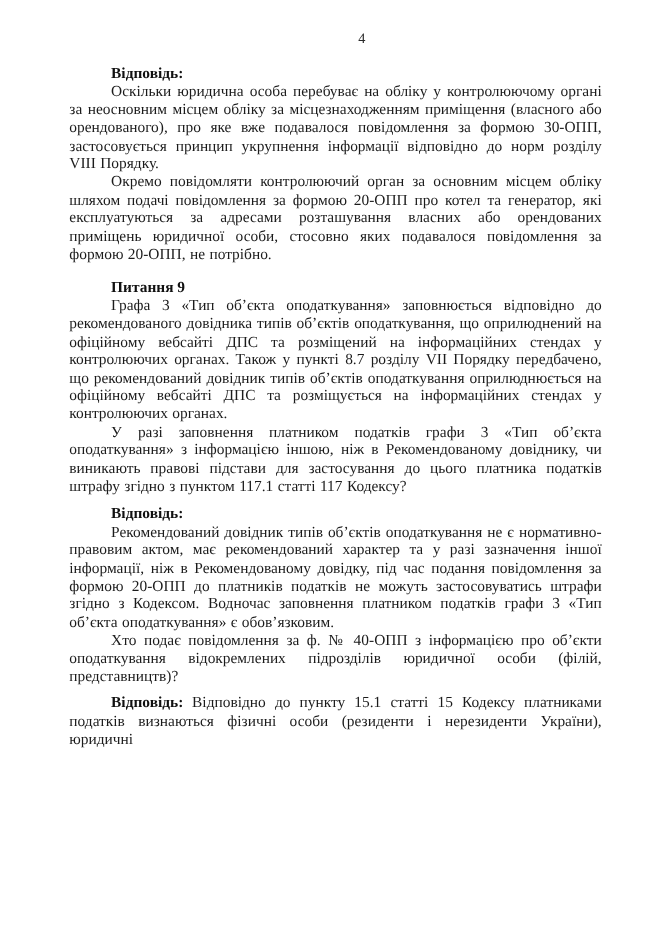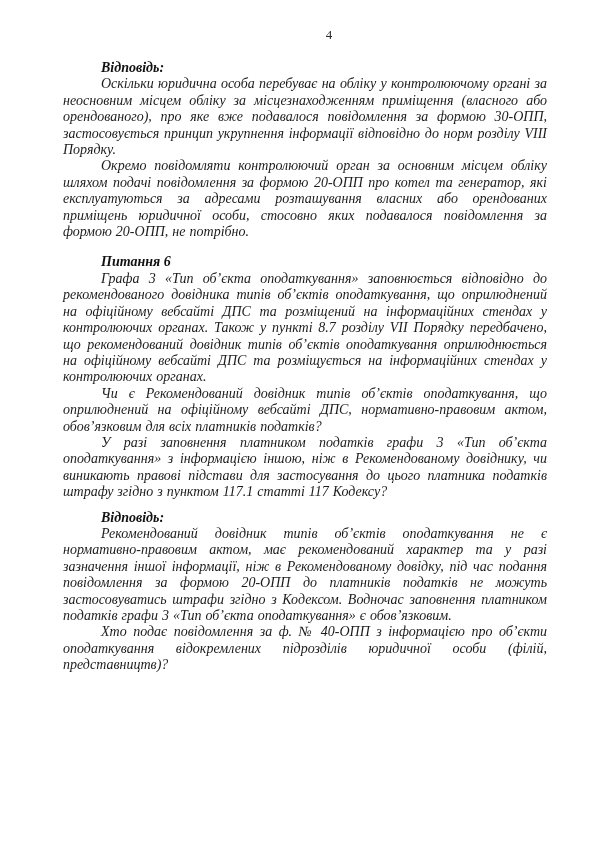--- a/index.html
+++ b/index.html
@@ -20,21 +20,20 @@
   }
   .page-number {
     text-align: center;
     font-size: 13px;
     line-height: 16px;
     transform: translateX(24px);
     color: #2a2a2a;
   }
   .content {
     margin-top: 17px;
-    font-style: italic;
   }
   .content p {
     margin: 0;
     font-size: 14px;
     line-height: 16.4px;
   }
   .para {
     text-align: justify;
     text-align-last: left;
     text-indent: 38px;
@@ -62,31 +61,31 @@
   <div class="page-number">4</div>
 
   <div class="content">
 
     <p class="h">Відповідь:</p>
 
     <p class="para">Оскільки юридична особа перебуває на обліку у контролюючому органі за неосновним місцем обліку за місцезнаходженням приміщення (власного або орендованого), про яке вже подавалося повідомлення за формою 30-ОПП, застосовується принцип укрупнення інформації відповідно до норм розділу VIII Порядку.</p>
 
     <p class="para">Окремо повідомляти контролюючий орган за основним місцем обліку шляхом подачі повідомлення за формою 20-ОПП про котел та генератор, які експлуатуються за адресами розташування власних або орендованих приміщень юридичної особи, стосовно яких подавалося повідомлення за формою 20-ОПП, не потрібно.</p>
 
-    <p class="h sp-md">Питання 6</p>
+    <p class="h sp-md">Питання 9</p>
 
 
     <p class="para">Графа 3 «Тип об’єкта оподаткування» заповнюється відповідно до рекомендованого довідника типів об’єктів оподаткування, що оприлюднений на офіційному вебсайті ДПС та розміщений на інформаційних стендах у контролюючих органах. Також у пункті 8.7 розділу VII Порядку передбачено, що рекомендований довідник типів об’єктів оподаткування оприлюднюється на офіційному вебсайті ДПС та розміщується на інформаційних стендах у контролюючих органах.</p>
 
-    <p class="para">Чи є Рекомендований довідник типів об’єктів оподаткування, що оприлюднений на офіційному вебсайті ДПС, нормативно-правовим актом, обов’язковим для всіх платників податків?</p>
 
     <p class="para">У разі заповнення платником податків графи 3 «Тип об’єкта оподаткування» з інформацією іншою, ніж в Рекомендованому довіднику, чи виникають правові підстави для застосування до цього платника податків штрафу згідно з пунктом 117.1 статті 117 Кодексу?</p>
 
     <p class="h sp-sm">Відповідь:</p>
 
     <p class="para">Рекомендований довідник типів об’єктів оподаткування не є нормативно-правовим актом, має рекомендований характер та у разі зазначення іншої інформації, ніж в Рекомендованому довідку, під час подання повідомлення за формою 20-ОПП до платників податків не можуть застосовуватись штрафи згідно з Кодексом. Водночас заповнення платником податків графи 3 «Тип об’єкта оподаткування» є обов’язковим.</p>
 
 
     <p class="para">Хто подає повідомлення за ф. № 40-ОПП з інформацією про об’єкти оподаткування відокремлених підрозділів юридичної особи (філій, представництв)?</p>
 
+    <p class="para sp-xs"><b class="lead-bold">Відповідь:</b><span>Відповідно до пункту 15.1 статті 15 Кодексу платниками податків визнаються фізичні особи (резиденти і нерезиденти України), юридичні</span></p>
 
   </div>
 </div>
 
 </body></html>

